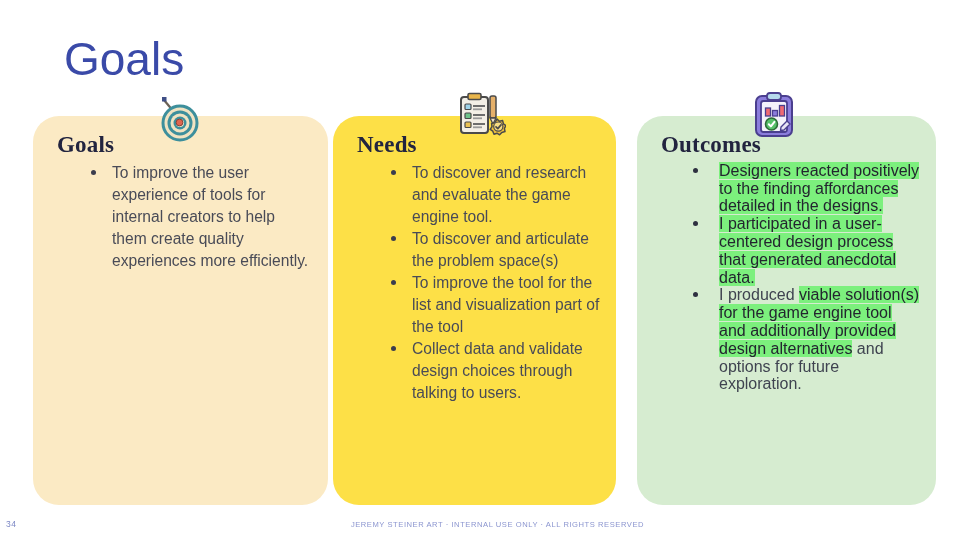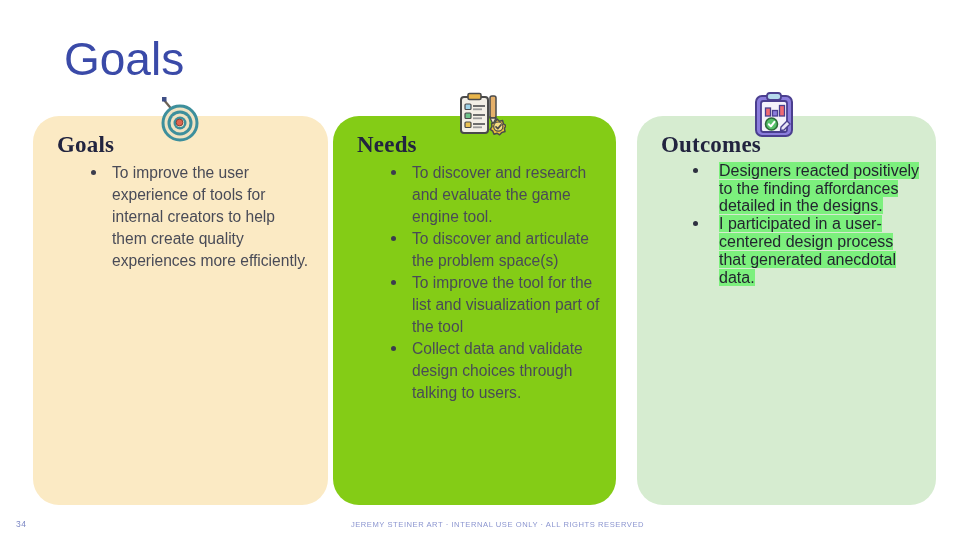--- a/index.html
+++ b/index.html
@@ -38,21 +38,21 @@
   
   .card {
     position: absolute;
     top: 116px;
     height: 389px;
     border-radius: 26px;
     box-sizing: border-box;
     padding: 14px 16px 10px 16px;
   }
   .card-goals   { left: 33px;  width: 295px; background: #fbeac4; }
-  .card-needs   { left: 333px; width: 283px; background: #84cc16; }
+  .card-needs   { left: 333px; width: 283px; background: #fde047; }
   .card-outcomes{ left: 637px; width: 299px; background: #d6ecd0; }
 
   .card-heading {
     font-size: 23px;
     font-weight: 600;
     color: #22243f;
     margin: 0 0 2px 8px;
     line-height: 1.3;
     letter-spacing: 0.2px;
     font-family: Liberation Serif, serif;
@@ -118,21 +118,21 @@
     height: 56px;
     z-index: 5;
   }
   .icon-goals    { left: 117px; }
   .icon-needs    { left: 117px; top: -28px; }
   .icon-outcomes { left: 110px; top: -28px; }
 
   
   .page-number {
     position: absolute;
-    left: 16px;
+    left: 6px;
     bottom: 11px;
     font-size: 8.5px;
     letter-spacing: 0.4px;
     color: #7a86c4;
   }
   .footer-note {
     position: absolute;
     left: 0;
     right: 0;
     bottom: 11px;
@@ -214,19 +214,20 @@
         <rect x="32.5" y="17.5" width="5" height="10.5" fill="#ef6a73" stroke="#4b3f8f" stroke-width="1.3"></rect>
         <circle cx="24.5" cy="36" r="6" fill="#57c16a" stroke="#2d6b38" stroke-width="1.6"></circle>
         <path d="M21.8 36.2 L23.9 38.4 L27.4 33.8" stroke="#ffffff" stroke-width="2" fill="none" stroke-linecap="round" stroke-linejoin="round"></path>
         <path d="M34 39 L40 33 L43 36 L37 42 L33.5 42.5 Z" fill="#e8e4f5" stroke="#4b3f8f" stroke-width="1.4" stroke-linejoin="round"></path>
       </svg>
     </div>
     <div class="card-heading">Outcomes</div>
     <ul class="bullets" id="outcomes-list">
         <li><mark class="hl">Designers reacted positively to the finding affordances detailed in the designs.</mark></li>
         <li><mark class="hl">I participated in a user-centered design process that generated anecdotal data.</mark></li>
+        <li><span>I produced </span><mark class="hl">viable solution(s) for the game engine tool and additionally provided design alternatives</mark><span> and options for future exploration.</span></li>
       </ul>
   </div>
 
   <div class="page-number">34</div>
   <div class="footer-note">JEREMY STEINER ART · INTERNAL USE ONLY · ALL RIGHTS RESERVED</div>
 
 </div>
 
 </body></html>

